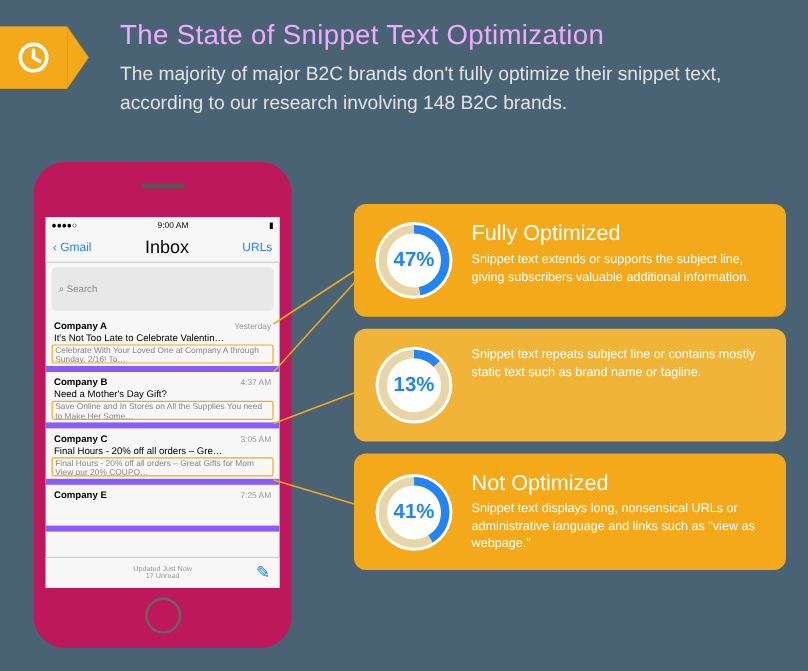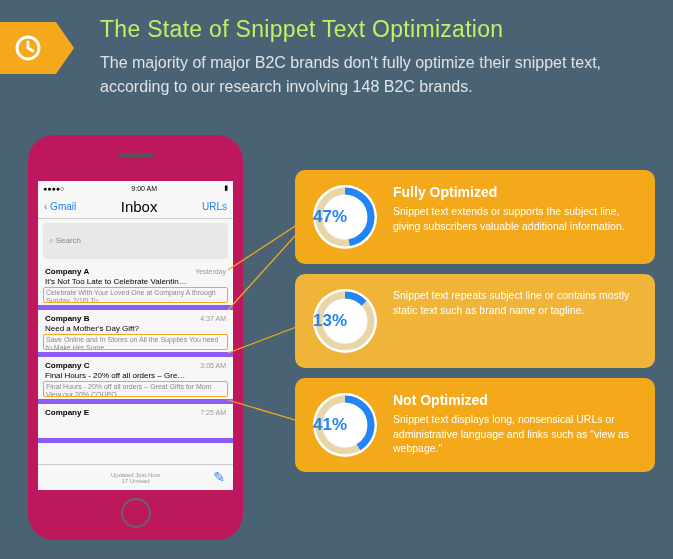--- a/index.html
+++ b/index.html
@@ -1,21 +1,21 @@
 <!DOCTYPE html>
 <html><head>
 <meta charset="utf-8">
 <style>
 *{margin:0;padding:0;box-sizing:border-box}
 body{font-family:-apple-system,Helvetica,Arial,sans-serif;background:#4a6374;width:673px;height:559px;overflow:hidden;position:relative}
 .ribbon{position:absolute;top:22px;left:0;display:flex;align-items:flex-start}
 .ribbon-icon{width:56px;height:52px;background:#f4a91a;display:flex;align-items:center;justify-content:center;position:relative}
 .ribbon-icon:after{content:'';position:absolute;right:-18px;top:0;border-left:18px solid #f4a91a;border-top:26px solid transparent;border-bottom:26px solid transparent}
 .header{padding-left:100px;padding-top:16px;padding-right:30px}
-.header h1{color:#bef264;font-size:23px;font-weight:400;letter-spacing:.3px;margin-bottom:8px}
+.header h1{color:#f0abfc;font-size:23px;font-weight:400;letter-spacing:.3px;margin-bottom:8px}
 .header p{color:#e0e3e6;font-size:16px;line-height:1.5}
 .phone{position:absolute;top:135px;left:28px;width:215px;height:405px;background:#be185d;border-radius:26px;padding:46px 10px 50px}
 .phone:before{content:'';position:absolute;top:18px;left:50%;transform:translateX(-50%);width:36px;height:4px;background:#555;border-radius:3px}
 .phone:after{content:'';position:absolute;bottom:12px;left:50%;transform:translateX(-50%);width:26px;height:26px;border:2px solid #666;border-radius:50%}
 .screen{width:100%;height:100%;background:#f7f7f7;overflow:hidden;font-size:9px;position:relative}
 .status{height:14px;background:#f7f7f7;display:flex;align-items:center;justify-content:space-between;padding:0 5px;font-size:7px;font-weight:500}
 .nav{height:24px;background:#f7f7f7;border-bottom:1px solid #ccc;display:flex;align-items:center;justify-content:space-between;padding:0 6px;font-size:10px;color:#2384f5}
 .nav .title{color:#000;font-weight:400;font-size:15px}
 .search{margin:4px 5px;background:#e8e8e8;border-radius:4px;padding:13px 6px;font-size:8px;color:#888}
 .email{border-bottom:5px solid #8b5cf6;padding:4px 7px 3px;font-size:8px;position:relative}
@@ -23,22 +23,22 @@
 .email .sender{font-weight:700;color:#000}
 .email .time{color:#999;font-size:7px}
 .email .subj{color:#000;margin-top:1px;white-space:nowrap;overflow:hidden;text-overflow:ellipsis}
 .email .snippet{color:#888;font-size:7px;line-height:1.2;margin-top:1px;height:16px;overflow:hidden}
 .hl{border:1px solid #f4a91a;border-radius:2px;padding:1px 2px;margin:1px -2px -1px}
 .footer{position:absolute;bottom:0;left:0;right:0;height:26px;background:#f7f7f7;border-top:1px solid #ccc;display:flex;align-items:center;justify-content:center;font-size:6px;color:#999;flex-direction:column}
 .footer .compose{position:absolute;right:8px;top:4px;color:#2384f5;font-size:14px}
 .cards{position:absolute;top:170px;left:295px;right:18px}
 .card{background:#f4a91a;border-radius:10px;padding:14px 18px 14px 98px;margin-bottom:10px;position:relative;color:#fff;min-height:94px}
 .card.c2{background:#f0b538}
-.badge{position:absolute;left:18px;top:50%;transform:translateY(-50%);width:64px;height:64px;border-radius:50%;background:#fff;display:flex;align-items:center;}
-.card h3{font-size:14px;font-weight:700;margin-bottom:4px}
+.badge{position:absolute;left:18px;top:50%;transform:translateY(-50%);width:64px;height:64px;border-radius:50%;background:#fff;display:flex;align-items:center;justify-content:center}
+.card h3{font-size:18px;font-weight:400;margin-bottom:4px}
 .card p{font-size:10.5px;line-height:1.4}
 .lines{position:absolute;top:0;left:0;width:100%;height:100%;pointer-events:none}
 .lines line{stroke:#f4a91a;stroke-width:1.3}
 .donut{width:64px;height:64px;transform:rotate(-90deg)}
 .donut circle{fill:none;stroke-width:7}
 .donut .bg{stroke:#e8d5a8}
 .donut .fg{stroke:#2384f5}
 .badge-txt{position:absolute;color:#2384f5;font-size:17px;font-weight:700}
 </style>
 </head>

